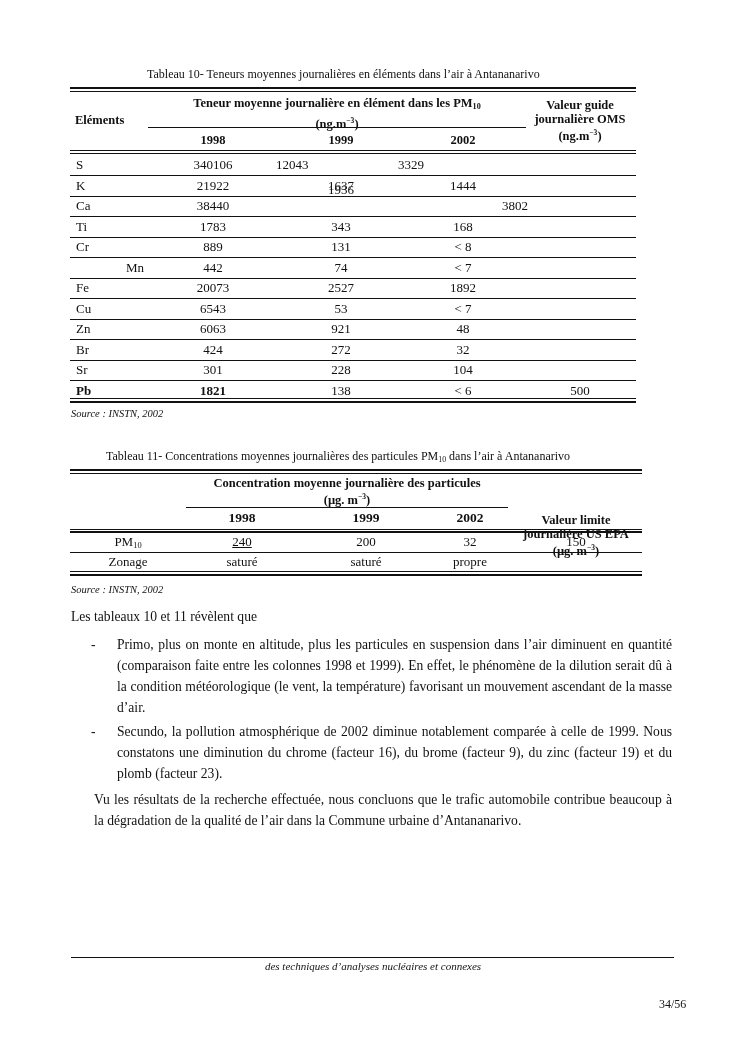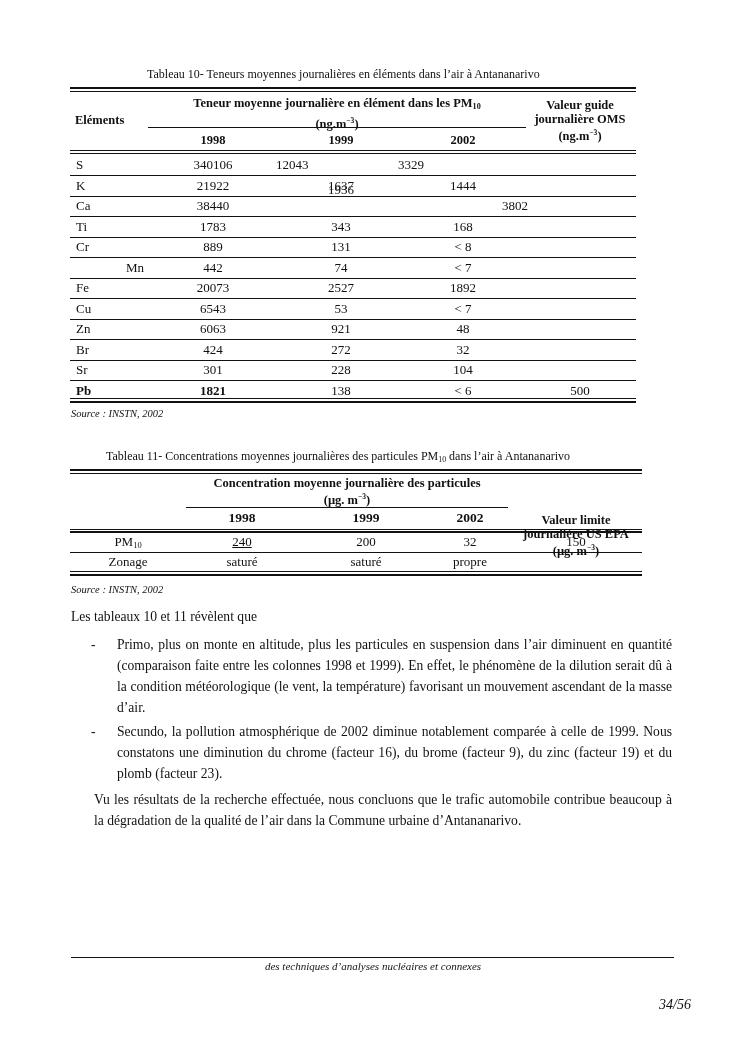--- a/index.html
+++ b/index.html
@@ -20,21 +20,21 @@
   
   .t10-cell { position: absolute; font-size: 13px; line-height: 20px; height: 20px; }
   .bold { font-weight: bold; }
   .head { font-weight: bold; font-size: 12.5px; text-align: center; line-height: 14px; }
 
   
   .para { font-size: 13.6px; line-height: 21px; text-align: justify; }
   .bullet-dash { position: absolute; font-size: 13.6px; line-height: 21px; }
 
   .footer-text { font-size: 11px; font-style: italic; text-align: center; line-height: 13px; }
-  .pagenum { font-size: 14px; font-style: italic; }
+  .pagenum { font-size: 12px; }
 </style>
 </head>
 <body>
 
 <div class="abs caption" style="left:147px; top:67px;">Tableau 10- Teneurs moyennes journalières en éléments dans l’air à Antananarivo</div>
 
 <div>
 
   <div class="hline thick" style="left:70px; width:566px; top:87px;"></div>
   <div class="hline" style="left:70px; width:566px; top:91px;"></div>

